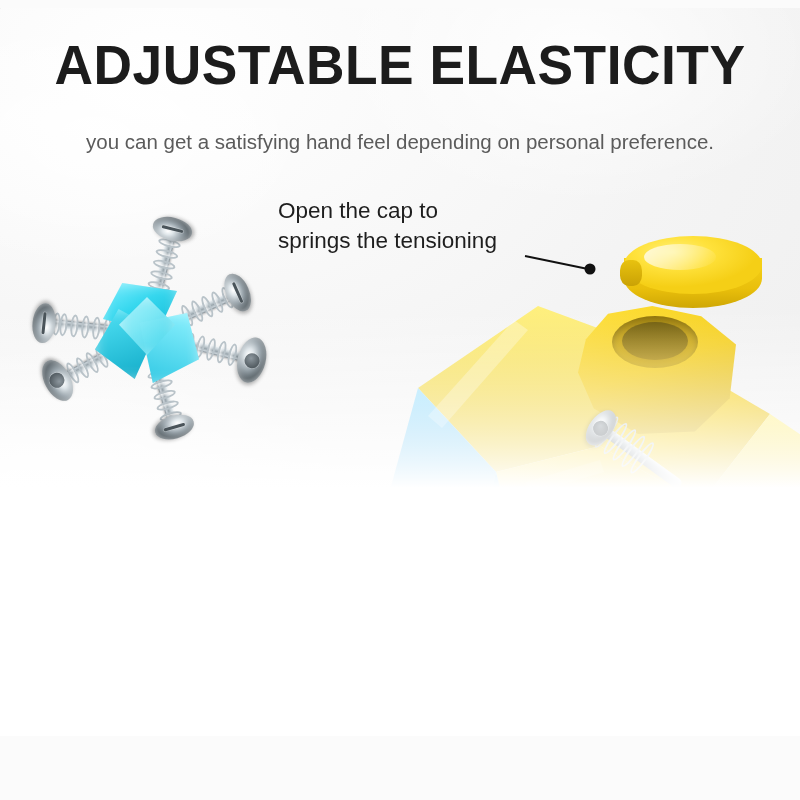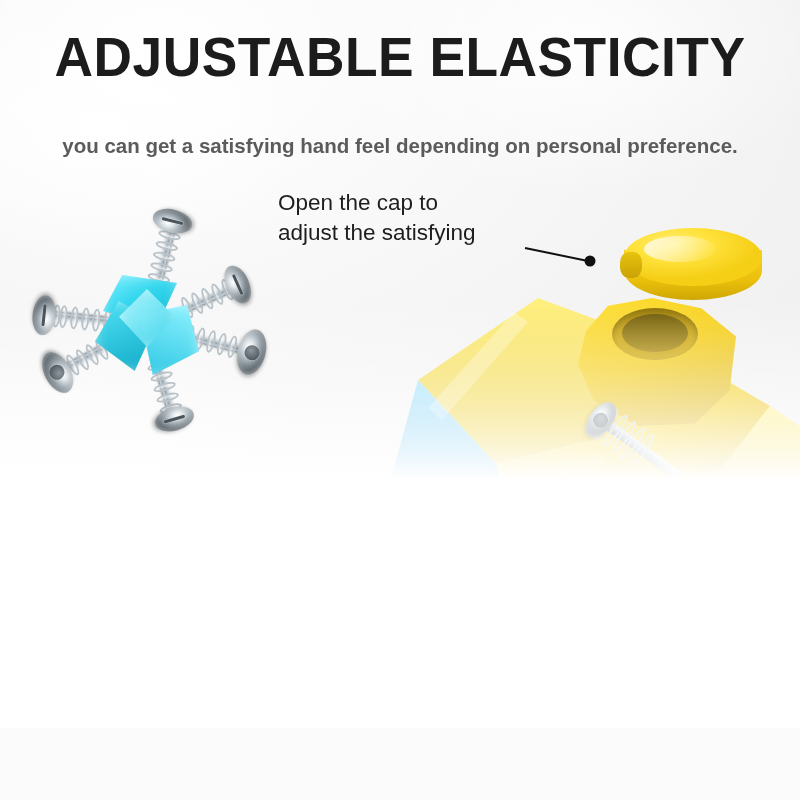--- a/index.html
+++ b/index.html
@@ -1,21 +1,21 @@
 <!DOCTYPE html>
 <html><head>
 <meta charset="utf-8">
 <style>
   html,body{margin:0;padding:0;}
   body{
     width:800px;height:800px;overflow:hidden;
     font-family:"Liberation Sans",sans-serif;
     background:#fbfbfb;
   }
-  #stage{position:relative;width:800px;height:728px;overflow:hidden;background:#fdfdfd;}
+  #stage{position:relative;width:800px;height:728px;overflow:hidden;background:#fdfdfd;margin-top:8px;}
 
   
   .bg{position:absolute;inset:0;
     background:
       linear-gradient(125deg,rgba(0,0,0,0.035) 0 1px,transparent 1px 62px),
       linear-gradient(55deg,rgba(0,0,0,0.028) 0 1px,transparent 1px 74px),
       radial-gradient(120% 90% at 20% 8%,#ffffff 0%,#f4f4f4 55%,#eeeeee 100%);
   }
   .bg2{position:absolute;inset:0;
     background:
@@ -31,21 +31,21 @@
     position:absolute;left:0;right:0;top:28px;text-align:center;
     font-size:55px;font-weight:bold;letter-spacing:.5px;
     color:#1c1c1c;line-height:1.08;
     transform:scaleX(.97);
   }
   .subline{
     position:absolute;left:0;right:0;text-align:center;
     font-size:20.5px;color:#5b5b5b;line-height:1.45;
   }
   .sub1{top:95px;}
-  .sub2{top:131px;font-weight:bold;}
+  .sub2{top:119px;}
 
   .callout{
     position:absolute;left:278px;top:188px;
     font-size:22.5px;color:#1e1e1e;line-height:1.33;
     text-align:left;white-space:pre-line;
   }
   .leader{position:absolute;left:500px;top:235px;width:110px;height:50px;}
 
   
   .shine{position:absolute;border-radius:inherit;pointer-events:none;}
@@ -361,20 +361,20 @@
       <div class="hubface hf2"></div>
       <div class="hubface hf3"></div>
       <div class="hubface hf4"></div>
     </div>
   </div>
 
   <div class="headline">ADJUSTABLE ELASTICITY</div>
   <div class="subline sub2">you can get a satisfying hand feel depending on personal preference.</div>
 
   <div class="callout">Open the cap to
-adjust the satisfying</div>
+springs the tensioning</div>
 
   <svg class="leader" viewBox="0 0 110 50">
     <line x1="25" y1="13" x2="88" y2="26" stroke="#111" stroke-width="2"></line>
     <circle cx="90" cy="26" r="5.5" fill="#111"></circle>
   </svg>
 
 </div>
 
 </body></html>

